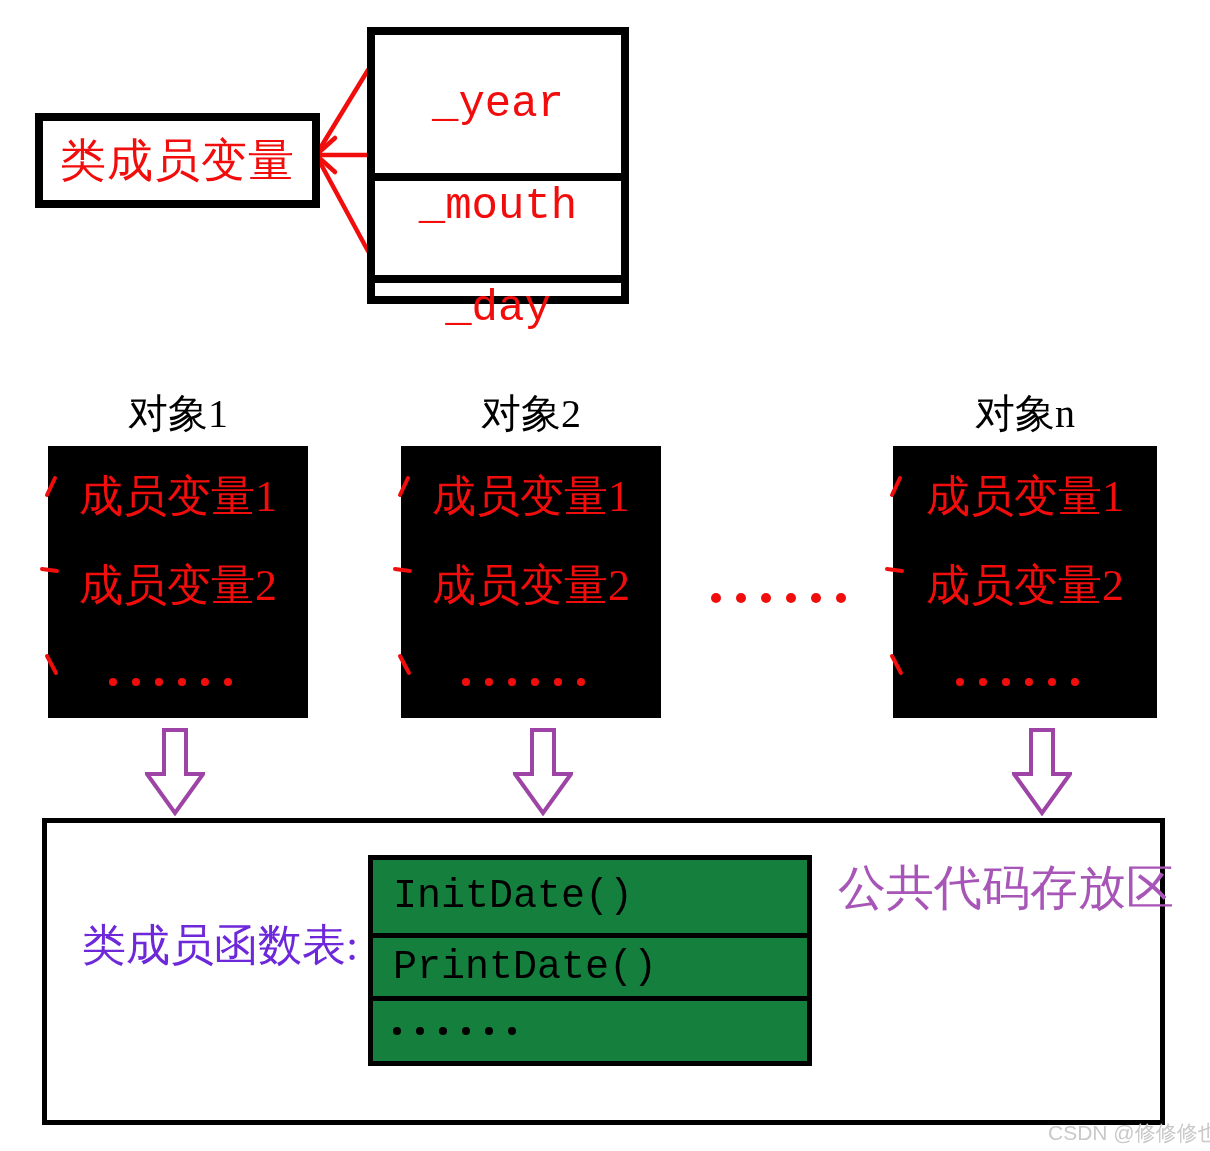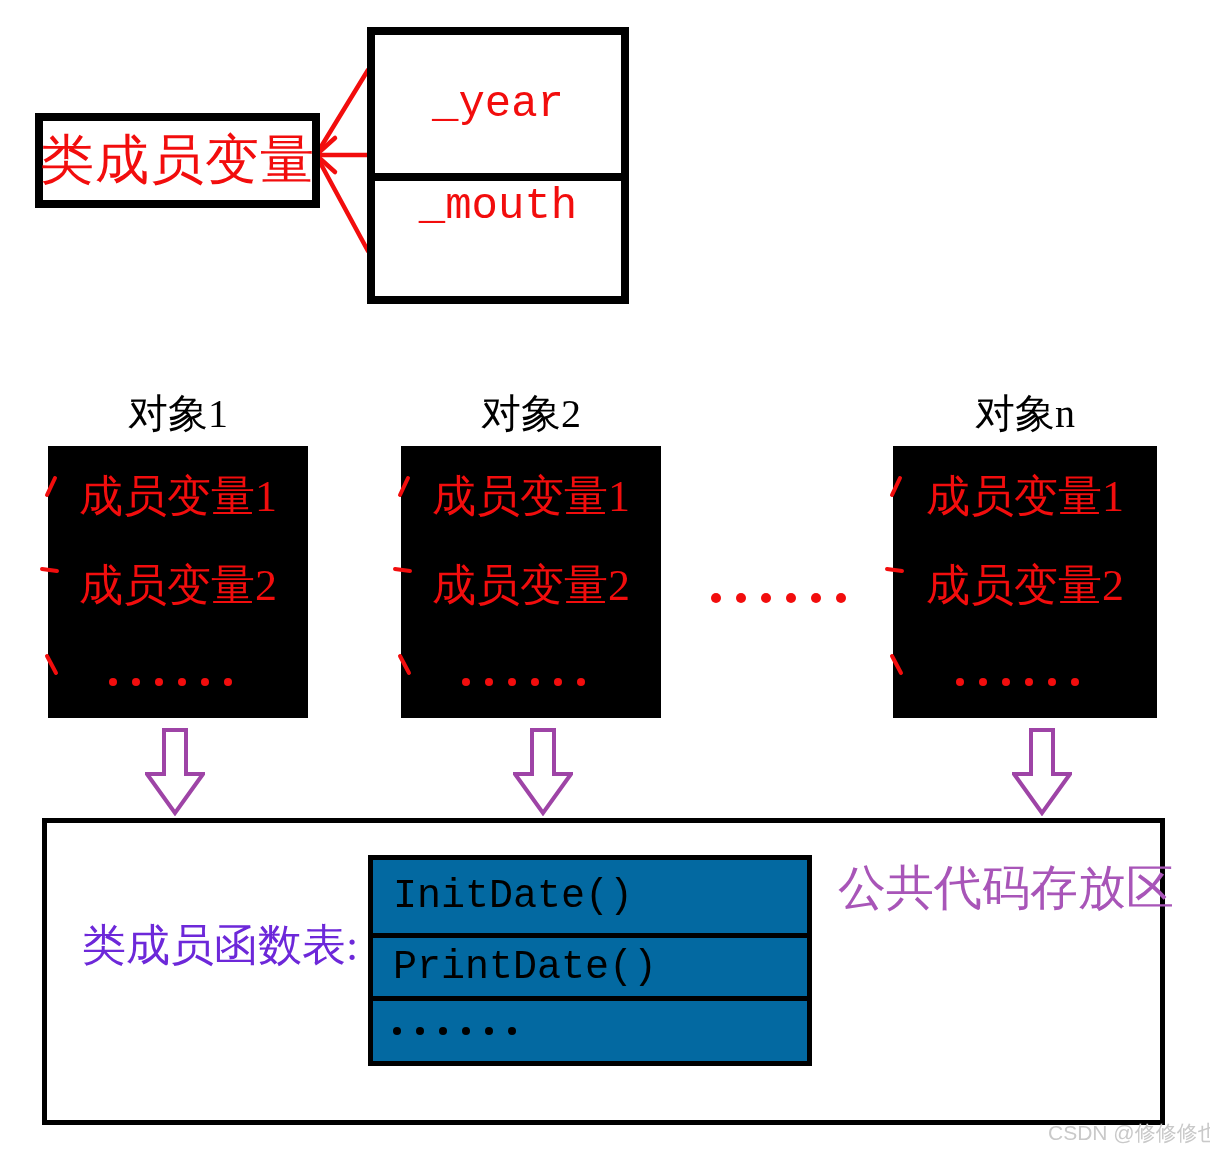--- a/index.html
+++ b/index.html
@@ -6,21 +6,21 @@
   #canvas{
     position:relative;width:1210px;height:1151px;background:#ffffff;overflow:hidden;
     font-family:"Liberation Serif","DejaVu Serif",serif;
   }
   .abs{position:absolute;box-sizing:border-box;}
   
   .class-box{
     left:35px;top:113px;width:285px;height:95px;
     border:8px solid #000;display:flex;align-items:center;justify-content:center;
   }
-  .class-box span{color:#f20d0d;font-size:54px;letter-spacing:1px;white-space:nowrap;}
+  .class-box span{color:#f20d0d;font-size:46px;letter-spacing:1px;white-space:nowrap;}
   
   .fields-table{
     left:367px;top:27px;width:262px;height:277px;border:8px solid #000;
     display:grid;grid-template-rows:1fr 1fr 1fr;
   }
   .fields-table .row{display:flex;align-items:center;justify-content:center;margin-top:44px;}
   .fields-table .row + .row{border-top:8px solid #000;}
   .fields-table .row span{
     color:#f20d0d;font-size:44px;
     font-family:"Liberation Mono","DejaVu Sans Mono",monospace;white-space:nowrap;
@@ -44,21 +44,21 @@
   .dots.black-sm i{width:8px;height:8px;margin-right:15px;background:#000;}
   .obj-box .row .dots{transform:translateY(10px);}
   
   .big-box{left:42px;top:818px;width:1123px;height:307px;border:5px solid #000;}
   .func-label{
     left:75px;top:884px;width:290px;text-align:center;
     font-size:44px;color:#6d28d9;white-space:nowrap;margin-top:32px;
   }
   .func-table{
     left:368px;top:855px;width:444px;height:211px;border:5px solid #000;
-    display:grid;grid-template-rows:73px 63px auto;background:#0369a1;
+    display:grid;grid-template-rows:73px 63px auto;background:#15803d;
   }
   .func-table .row{display:flex;align-items:center;padding-left:20px;}
   .func-table .row + .row{border-top:5px solid #000;}
   .func-table .row span{
     color:#000;font-size:40px;
     font-family:"Liberation Mono","DejaVu Sans Mono",monospace;white-space:nowrap;
   }
   .region-label{left:838px;top:856px;font-size:48px;color:#a855b8;white-space:nowrap;font-family:Liberation Mono, monospace;}
   .watermark{
     left:1048px;top:1119px;font-size:21px;color:#c9c9c9;white-space:nowrap;
@@ -84,20 +84,23 @@
   <div class="abs class-box">
     <span>类成员变量</span>
   </div>
 
   <div class="abs fields-table">
     <div class="row">
       <span>_year</span>
     </div>
     <div class="row">
       <span>_mouth</span>
+    </div>
+    <div class="row">
+      <span>_day</span>
     </div>
   </div>
 
   <div class="abs obj-title" style="left:48px;width:260px;">对象1</div>
   <div class="abs obj-title" style="left:401px;width:260px;">对象2</div>
   <div class="abs obj-title" style="left:893px;width:264px;">对象n</div>
 
   <div class="abs obj-box" style="left:48px;width:260px;">
     <div class="row">
       <span>成员变量1</span>

